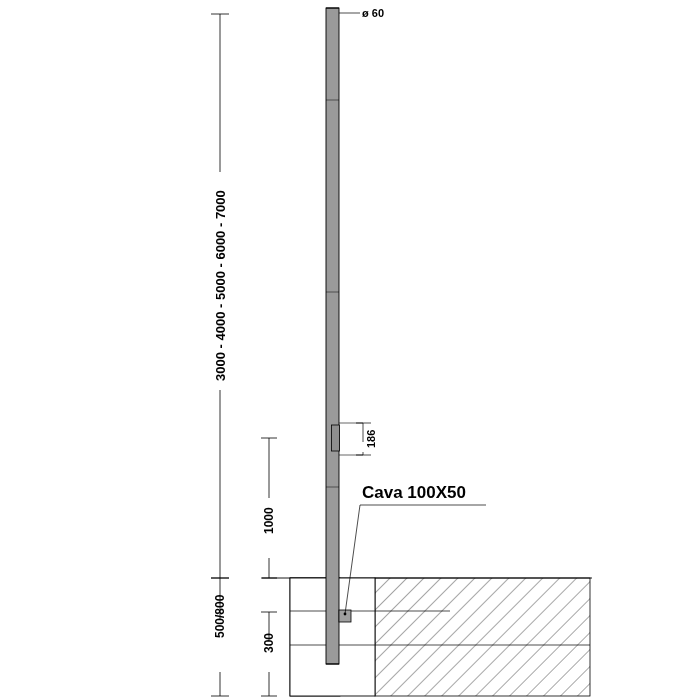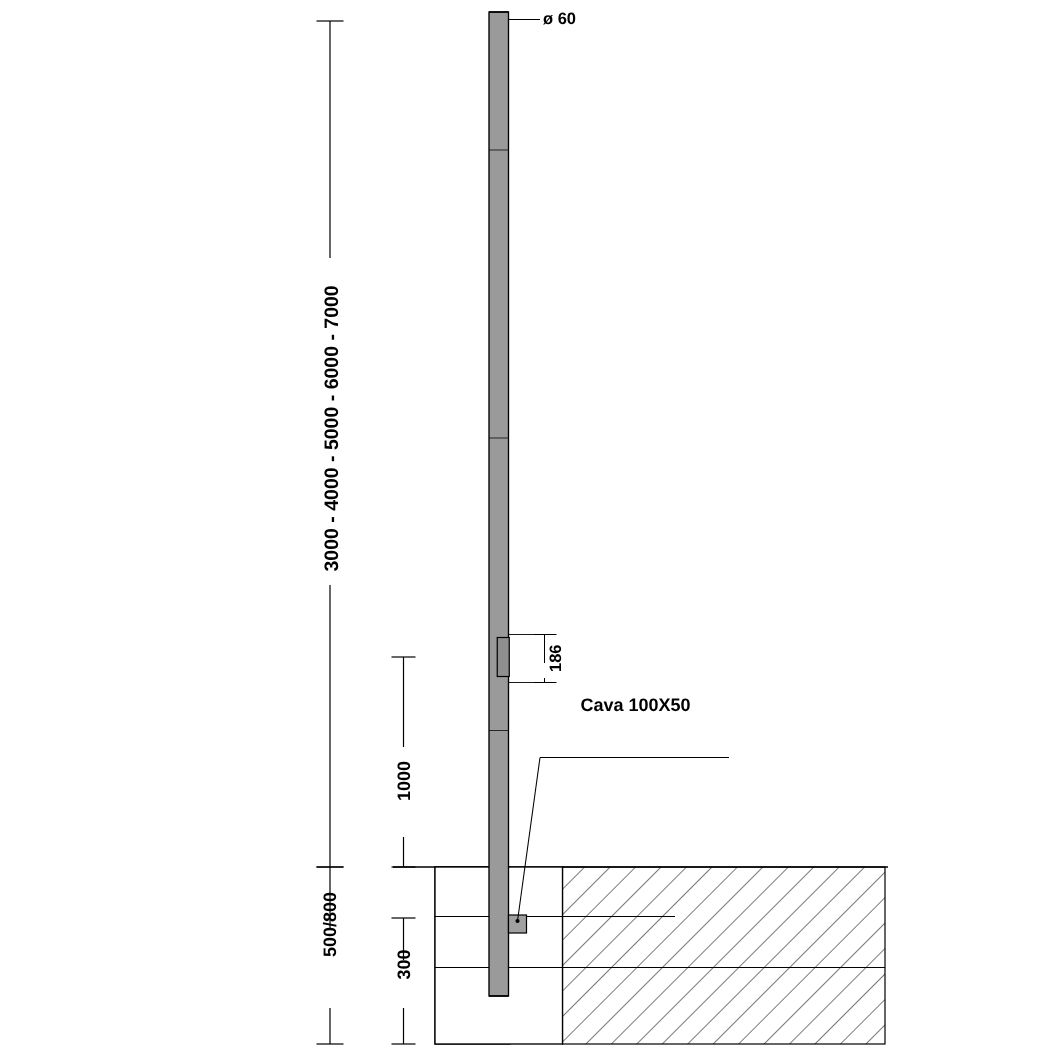--- a/index.html
+++ b/index.html
@@ -37,23 +37,22 @@
     transform-origin: 0 0;
     transform: rotate(-90deg);
   }
   #lbl-dia60 {
     left: 362px;
     top: 8px;
     font-size: 11px;
   }
   #lbl-cava {
     left: 362px;
-    top: 464px;
-    font-size: 12px;
-    margin-left: 25px;
+    top: 484px;
+    font-size: 17px;
   }
   #lbl-heights {
     left: 214px;
     top: 381px;
     font-size: 13px;
   }
   #lbl-1000 {
     left: 263px;
     top: 534px;
     font-size: 12px;

